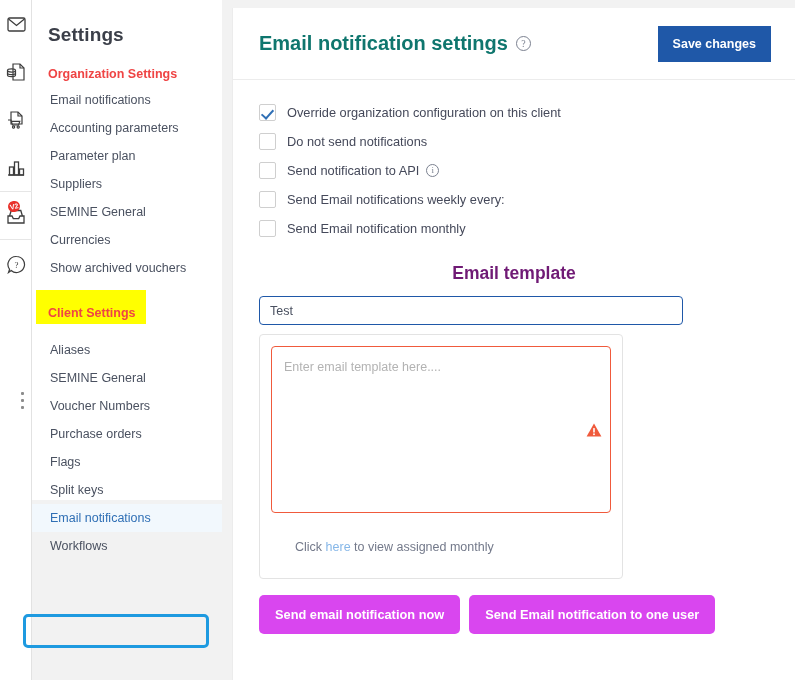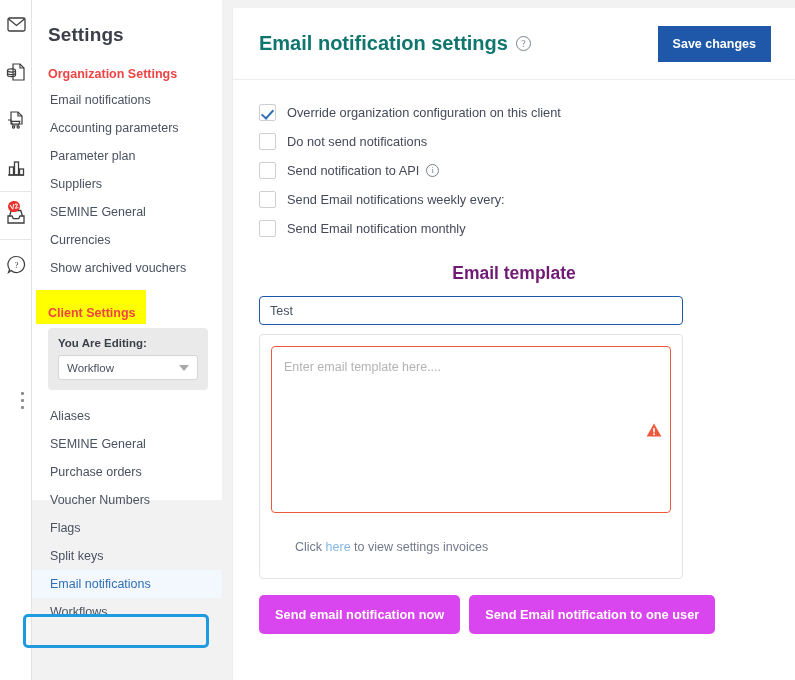--- a/index.html
+++ b/index.html
@@ -230,21 +230,21 @@
     border: 1.3px solid #1f58a8;
     border-radius: 4px;
     font-size: 12.5px;
     color: #4a5160;
     padding: 0 10px;
     display: flex; align-items: center;
     background: #fff;
   }
   #template-card {
     margin-top: 9px;
-    width: 424px;
+    width: 364px;
     border: 1px solid #e3e3e3;
     border-radius: 4px;
     background: #fff;
     padding: 11px 11px 0 11px;
     height: 245px;
     position: relative;
   }
   #template-area {
     border: 1.4px solid #f05a3c;
     border-radius: 4px;
@@ -344,33 +344,26 @@
       <div class="nav-item">Parameter plan</div>
       <div class="nav-item">Suppliers</div>
       <div class="nav-item">SEMINE General</div>
       <div class="nav-item">Currencies</div>
       <div class="nav-item">Show archived vouchers</div>
 
       <div style="margin-top:8px;">
         <span class="group-head highlight">Client Settings</span>
       </div>
 
-      <div id="editing-card">
-        <div id="editing-label">You Are Editing:</div>
-        <div id="editing-select">
-          <span>Workflow</span>
-          <span class="caret"></span>
-        </div>
-      </div>
 
       <div style="margin-top:12px;">
         <div class="nav-item">Aliases</div>
         <div class="nav-item">SEMINE General</div>
+        <div class="nav-item">Voucher Numbers</div>
         <div class="nav-item">Purchase orders</div>
-        <div class="nav-item">Voucher Numbers</div>
         <div class="nav-item">Flags</div>
         <div class="nav-item">Split keys</div>
         <div class="nav-item active-marked">Email notifications</div>
         <div class="nav-item">Workflows</div>
       </div>
     </div>
   </div>
 
   <div id="active-box"></div>
 
@@ -429,21 +422,21 @@
       <div id="template-card">
         <div id="template-area">
           <span id="template-placeholder">Enter email template here....</span>
           <svg id="warn-icon" viewBox="0 0 16 14">
             <path d="M8 0.6 L15.4 13.4 H0.6 Z" fill="#f05a3c"></path>
             <rect x="7.2" y="5" width="1.6" height="4.6" rx="0.6" fill="#ffffff"></rect>
             <circle cx="8" cy="11.3" r="0.95" fill="#ffffff"></circle>
           </svg>
         </div>
         <div id="assigned-line">
-          <span>Click </span><a href="#">here</a><span> to view settings invoices</span>
+          <span>Click </span><a href="#">here</a><span> to view assigned monthly</span>
         </div>
       </div>
 
       <div id="btn-row">
         <button class="primary-btn">Send email notification now</button>
         <button class="primary-btn">Send Email notification to one user</button>
       </div>
 
     </div>
   </div>

